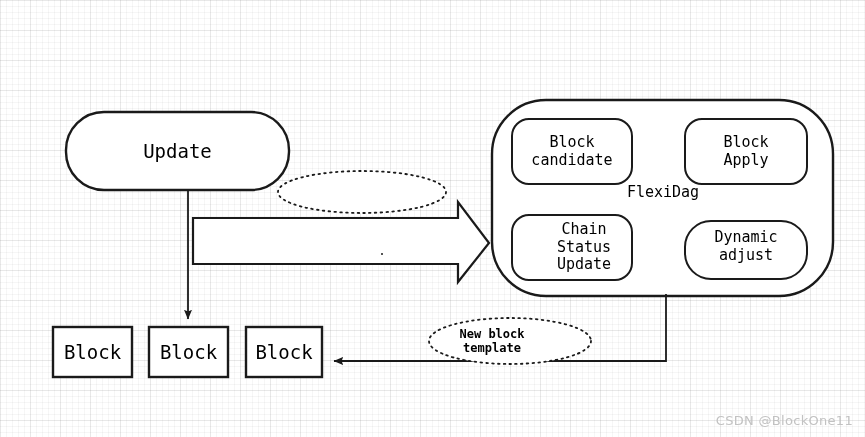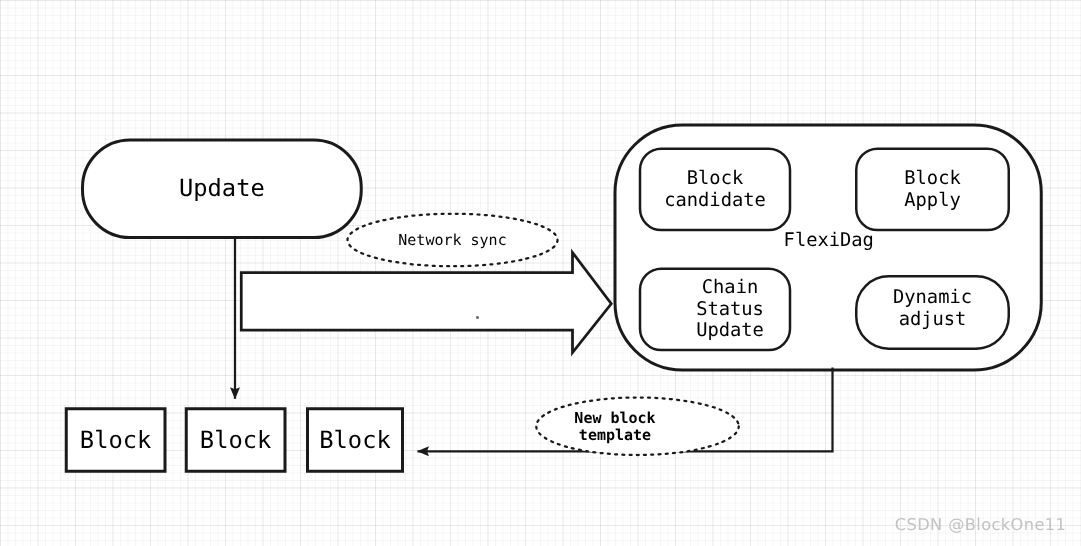--- a/index.html
+++ b/index.html
@@ -109,19 +109,18 @@
   <div class="node-label lbl-inner" style="left:512px; top:215px; width:144px; height:65px;">Chain
 Status
 Update</div>
   <div class="node-label lbl-inner" style="left:685px; top:221px; width:122px; height:52px;">Dynamic
 adjust</div>
 
   <div class="node-label lbl-block" style="left:53px; top:327px; width:79px; height:50px;">Block</div>
   <div class="node-label lbl-block" style="left:149px; top:327px; width:79px; height:50px;">Block</div>
   <div class="node-label lbl-block" style="left:246px; top:327px; width:76px; height:50px;">Block</div>
 
-  <div class="node-label lbl-note" style="left:278px; top:171px; width:168px; height:42px;">Network sync</div>
   <div class="node-label lbl-note" style="left:411px; top:318px; width:162px; height:46px;font-weight:bold;">New block
 template</div>
 
   <div class="watermark">CSDN @BlockOne11</div>
 
 </div>
 
 </body></html>

